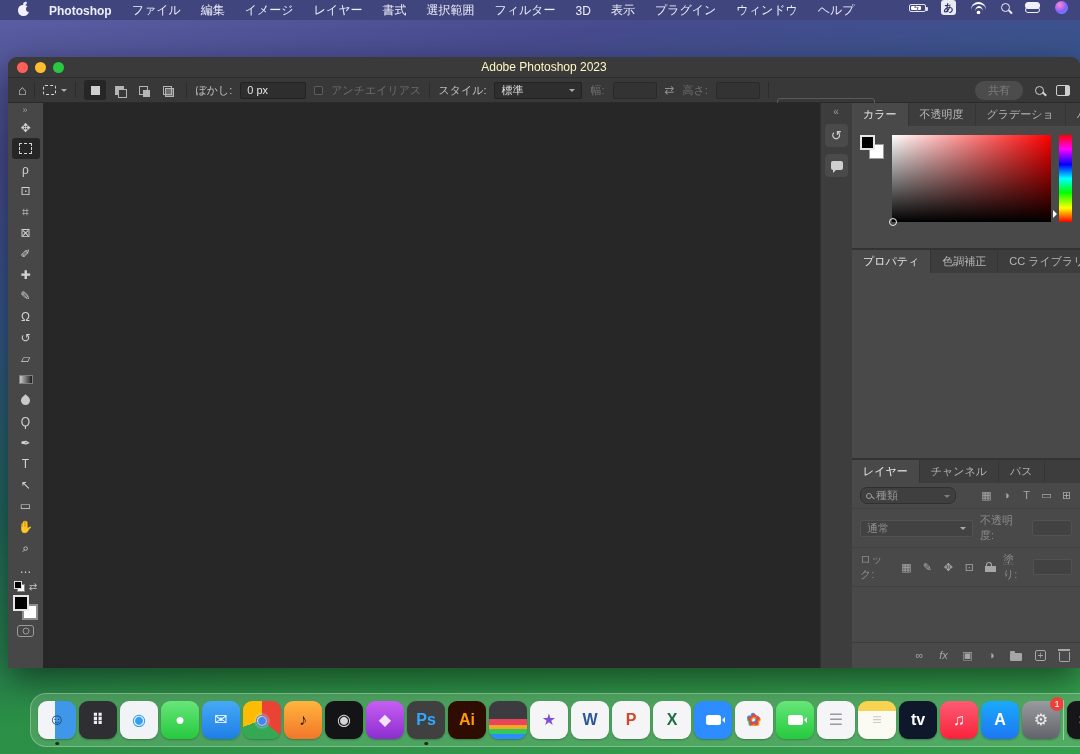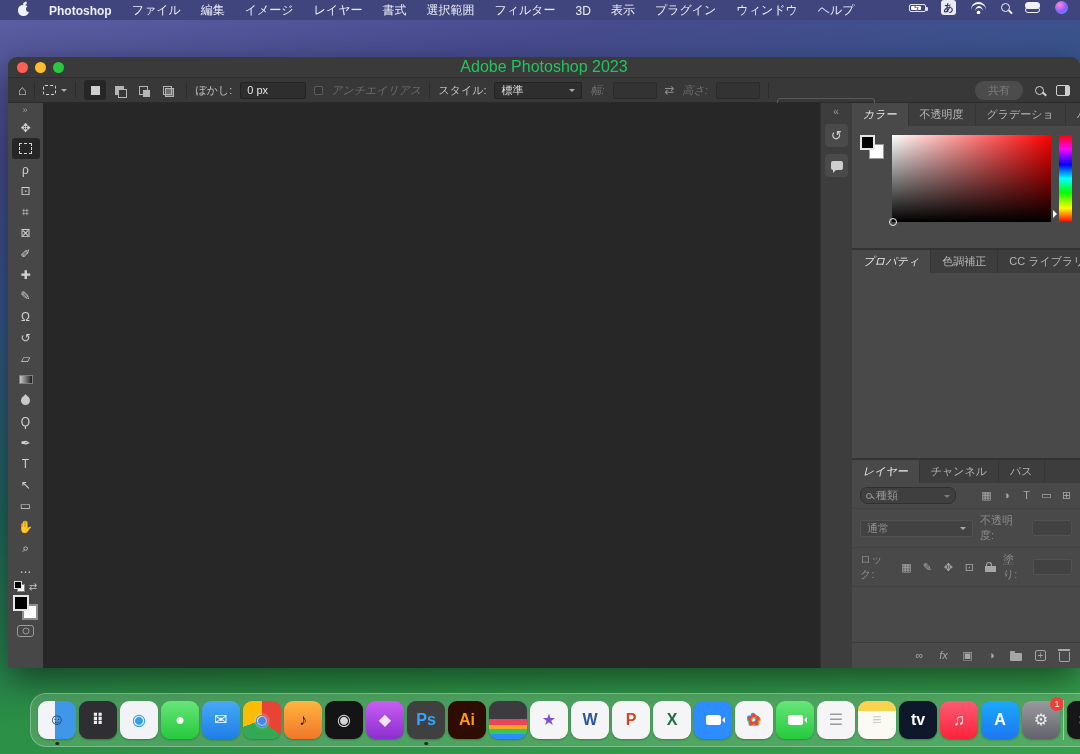--- a/index.html
+++ b/index.html
@@ -42,21 +42,21 @@
     background:radial-gradient(circle at 35% 30%,#ff8ad2 0%,#8a5cff 55%,#2ec5ff 100%); }
 
   
   .ps-window { position:absolute; top:57px; left:8px; right:0; height:611px;
     border-radius:9px 9px 0 0; overflow:hidden; background:#474747;
     box-shadow:0 12px 34px rgba(0,0,0,.5); display:flex; flex-direction:column; }
   .titlebar { height:20px; background:#3a3a3b; display:flex; align-items:center; position:relative; flex:0 0 auto; }
   .lights { display:flex; gap:7px; padding-left:9px; }
   .light { width:11px; height:11px; border-radius:50%; }
   .light.red{ background:#ff5f57; } .light.yellow{ background:#febc2e; } .light.green{ background:#28c840; }
-  .win-title { position:absolute; left:0; right:0; text-align:center; color:#22c55e; font-size:16px; pointer-events:none; }
+  .win-title { position:absolute; left:0; right:0; text-align:center; color:#fef9c3; font-size:12px; pointer-events:none; }
 
   
   .optionsbar { height:26px; background:#383838; border-top:1px solid #2e2e2e; border-bottom:1px solid #2a2a2a;
     display:flex; align-items:center; gap:8px; padding:0 10px; color:#c9c9c9; font-size:11px; flex:0 0 auto; }
   .vsep { width:1px; height:16px; background:#2c2c2c; flex:0 0 auto; }
   .home-icon { font-size:14px; color:#d0d0d0; line-height:1; }
   .tool-preset { display:flex; align-items:center; gap:5px; }
   .dash-box { width:13px; height:10px; border:1px dashed #d4d4d4; border-radius:2px; }
   .caret { width:0; height:0; border:3.5px solid transparent; border-top-color:#aaa; margin-top:4px; }
   .modes { display:flex; gap:2px; }
@@ -64,21 +64,21 @@
   .mode-btn.active { background:#262626; }
   .mode-glyph { position:relative; width:9px; height:9px; display:block; }
   .mode-glyph[data-kind="new"] { background:#cfcfcf; }
   .mode-glyph[data-kind="add"] { background:#b5b5b5; }
   .mode-glyph[data-kind="add"]::after { content:""; position:absolute; right:-3px; bottom:-3px; width:7px; height:7px; background:#383838; border:1px solid #b5b5b5; }
   .mode-glyph[data-kind="subtract"] { border:1px solid #b5b5b5; }
   .mode-glyph[data-kind="subtract"]::after { content:""; position:absolute; right:-3px; bottom:-3px; width:7px; height:7px; background:#b5b5b5; }
   .mode-glyph[data-kind="intersect"] { border:1px solid #b5b5b5; }
   .mode-glyph[data-kind="intersect"]::after { content:""; position:absolute; right:-3.5px; bottom:-3.5px; width:7px; height:7px; border:1px solid #b5b5b5; background:rgba(181,181,181,.45); }
   .opt-label { color:#c2c2c2; }
-  .opt-label.dim { color:#6e6e6e;font-style:italic; }
+  .opt-label.dim { color:#6e6e6e; }
   .field { background:#2e2e2e; border:1px solid #222; border-radius:2px; height:17px; min-width:66px;
     display:flex; align-items:center; padding:0 6px; color:#e3e3e3; }
   .field.small { min-width:44px; }
   .field.dim { color:#6e6e6e; background:#333; border-color:#2a2a2a; }
   .checkbox { width:9px; height:9px; border:1px solid #5c5c5c; border-radius:1px; background:#323232; }
   .select { background:#2e2e2e; border:1px solid #222; border-radius:2px; height:17px; min-width:88px;
     display:flex; align-items:center; justify-content:space-between; padding:0 6px; color:#dedede; }
   .swap-glyph { color:#8e8e8e; font-size:12px; }
   .btn-outline { border:1px solid #5a5a5a; border-radius:3px; color:#767676; padding:2px 10px; font-size:11px;margin-top:36px; }
   .opt-right { margin-left:auto; display:flex; align-items:center; gap:12px; }
@@ -120,21 +120,21 @@
   .bubble::after { content:""; position:absolute; left:2px; bottom:-3px; border:3px solid transparent; border-top-color:#cfcfcf; border-left-color:#cfcfcf; }
 
   
   .panels { width:228px; background:#333; display:flex; flex-direction:column; gap:2px; flex:0 0 auto; }
   .panel { background:#494949; display:flex; flex-direction:column; min-height:0; }
   .panel-color { height:145px; flex:0 0 auto; }
   .panel-props { flex:1; }
   .panel-layers { height:208px; flex:0 0 auto; }
   .tabbar { height:23px; background:#3d3d3d; display:flex; flex:0 0 auto; }
   .tab { padding:0 11px; display:flex; align-items:center; color:#b5b5b5; font-size:11px; white-space:nowrap; border-right:1px solid #353535; }
-  .tab.active { background:#494949; color:#e9e9e9;font-style:italic; }
+  .tab.active { background:#494949; color:#e9e9e9; }
 
   .color-body { display:flex; padding:9px 8px 8px 8px; gap:8px; }
   .cswatches { position:relative; width:24px; height:24px; flex:0 0 auto; }
   .cswatches .fg { position:absolute; top:0; left:0; width:15px; height:15px; background:#000; border:2px solid #e6e6e6; z-index:2; }
   .cswatches .bg { position:absolute; right:0; bottom:0; width:15px; height:15px; background:#fff; border:1px solid #999; }
   .sb-box { position:relative; flex:1; height:87px;
     background:linear-gradient(to bottom, rgba(0,0,0,0), #000), linear-gradient(to right, #fff, #f00); }
   .sb-cursor { position:absolute; left:-3px; bottom:-4px; width:8px; height:8px; border:1.5px solid #f0f0f0; border-radius:50%; }
   .hue-bar { position:relative; width:13px; height:87px; flex:0 0 auto;
     background:linear-gradient(to bottom,#f00 0%,#f0f 16%,#00f 34%,#0ff 50%,#0f0 66%,#ff0 84%,#f00 100%); }

